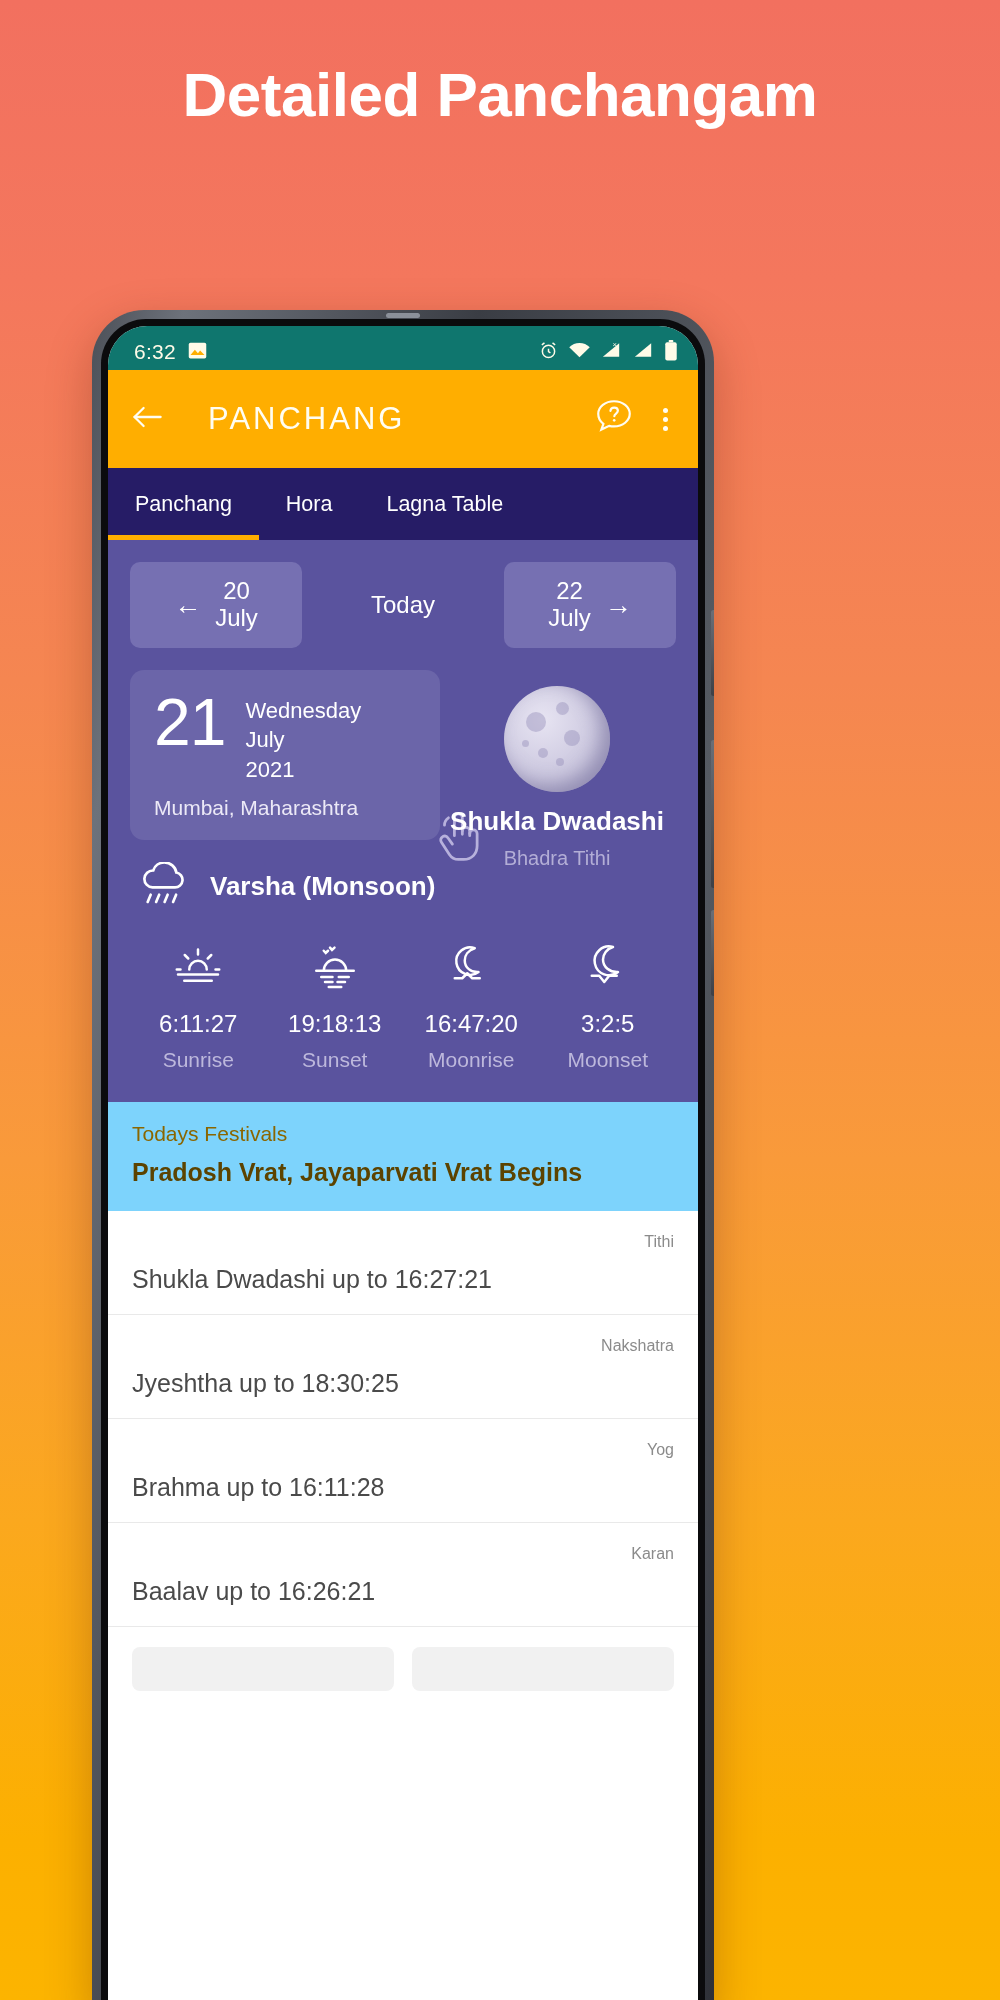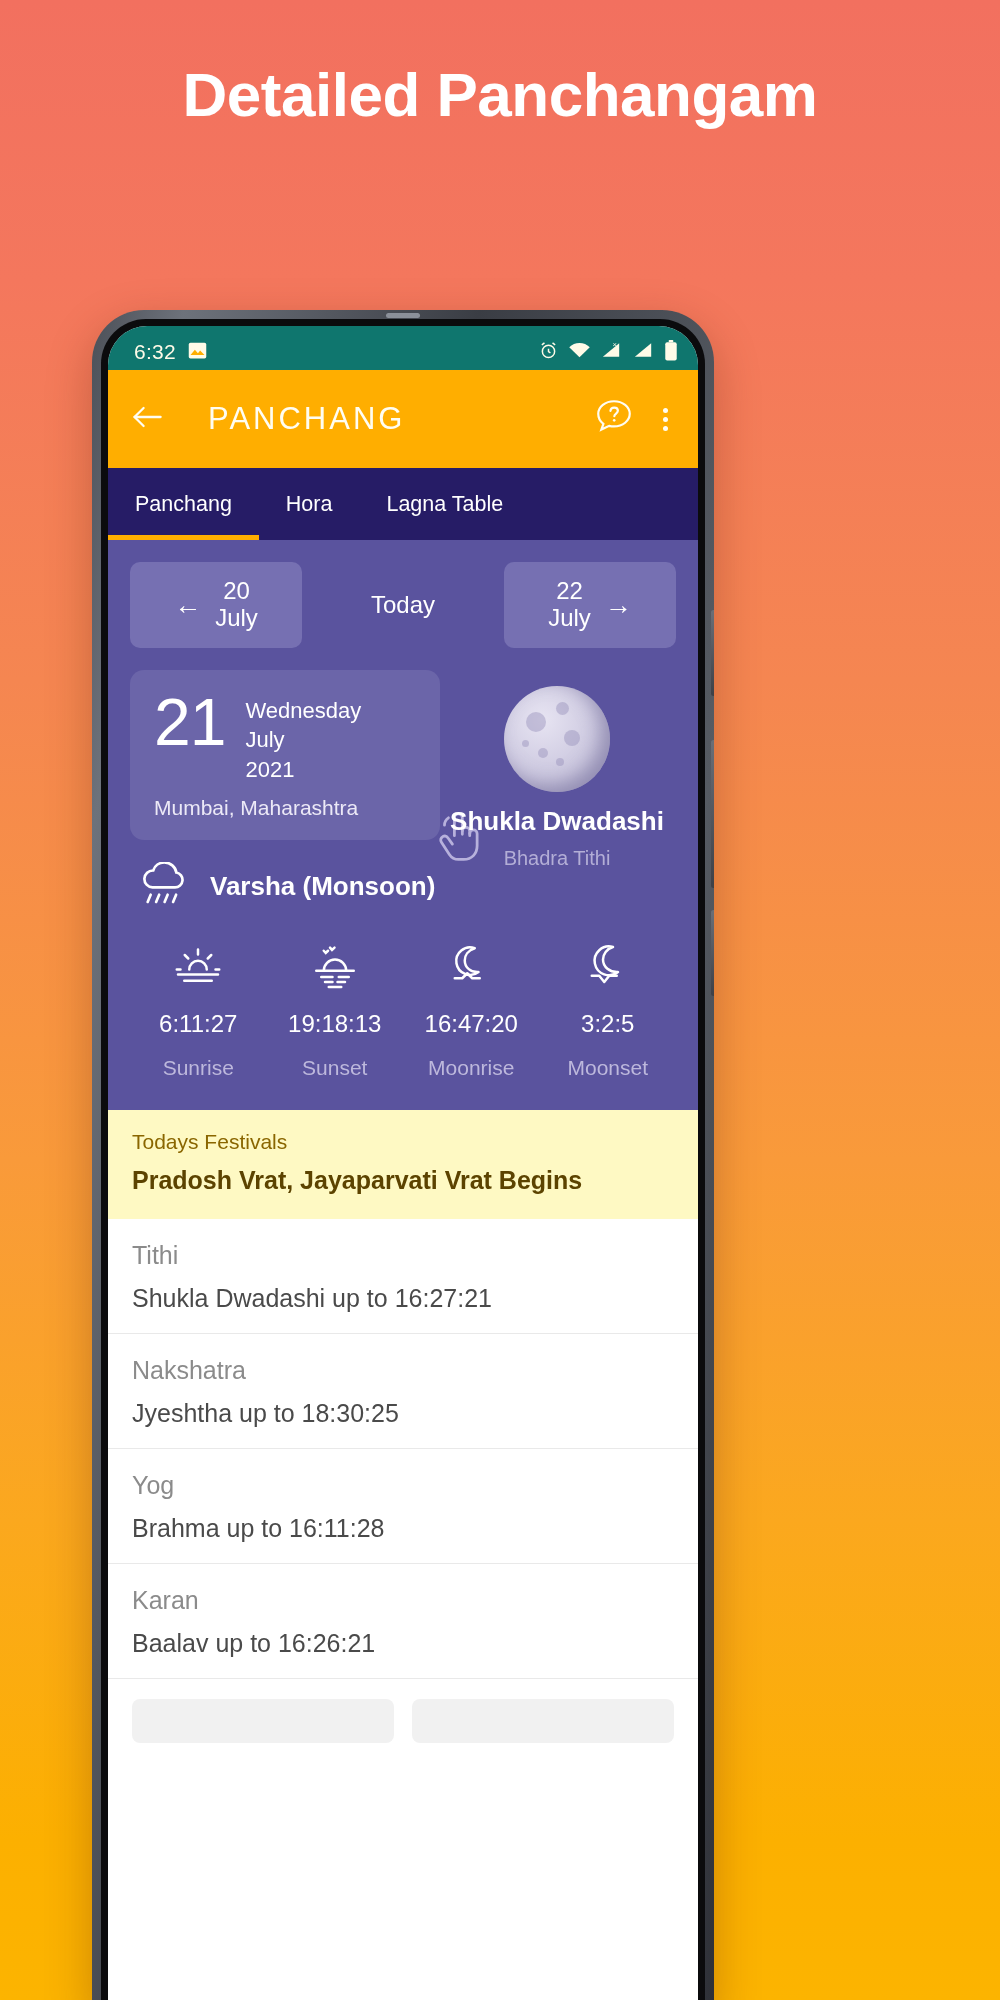--- a/index.html
+++ b/index.html
@@ -130,31 +130,31 @@
   .moon i { position:absolute; border-radius:50%; background:rgba(150,145,186,.45); display:block; }
   .moon-title { color:#ffffff; font-size:26px; font-weight:bold; }
   .moon-sub { color:#b3aed6; font-size:20px; margin-top:10px; }
 
   .season { display:flex; align-items:center; gap:18px; margin-top:22px; padding-left:6px; }
   .season-label { color:#ffffff; font-size:26px; font-weight:bold; }
 
   .times { display:flex; margin-top:30px; padding-bottom:16px; }
   .timecol { flex:1; text-align:center; color:#ffffff; }
   .t-val { font-size:24px; font-weight:normal; margin-top:14px; }
-  .t-lab { font-size:21px; color:#bdb8dc; margin-top:18px; }
-
-  
-  .festival { background:#fef9c3; padding:20px 24px 24px 24px; }
+  .t-lab { font-size:21px; color:#bdb8dc; margin-top:10px; }
+
+  
+  .festival { background:#7dd3fc; padding:20px 24px 24px 24px; }
   .f-label { color:#8a6600; font-size:21px; }
   .f-value { color:#5c4300; font-size:25px; font-weight:bold; margin-top:12px; }
 
   
   .list { background:#ffffff; }
   .row { padding:22px 24px 20px 24px; border-bottom:1px solid #e9e9e9; }
-  .r-label { color:#8b8b8b; font-size:25px; }
+  .r-label { color:#8b8b8b; font-size:16px;text-align:right; }
   .r-value { color:#4a4a4a; font-size:25px; margin-top:14px; }
 
   .chips { display:flex; gap:18px; padding:20px 24px 0 24px; }
   .chip { flex:1; height:44px; background:#f1f1f1; border-radius:8px; }
 
   
   .hand { position:absolute; right:-58px; bottom:-34px; }
 </style>
 </head>
 <body>

